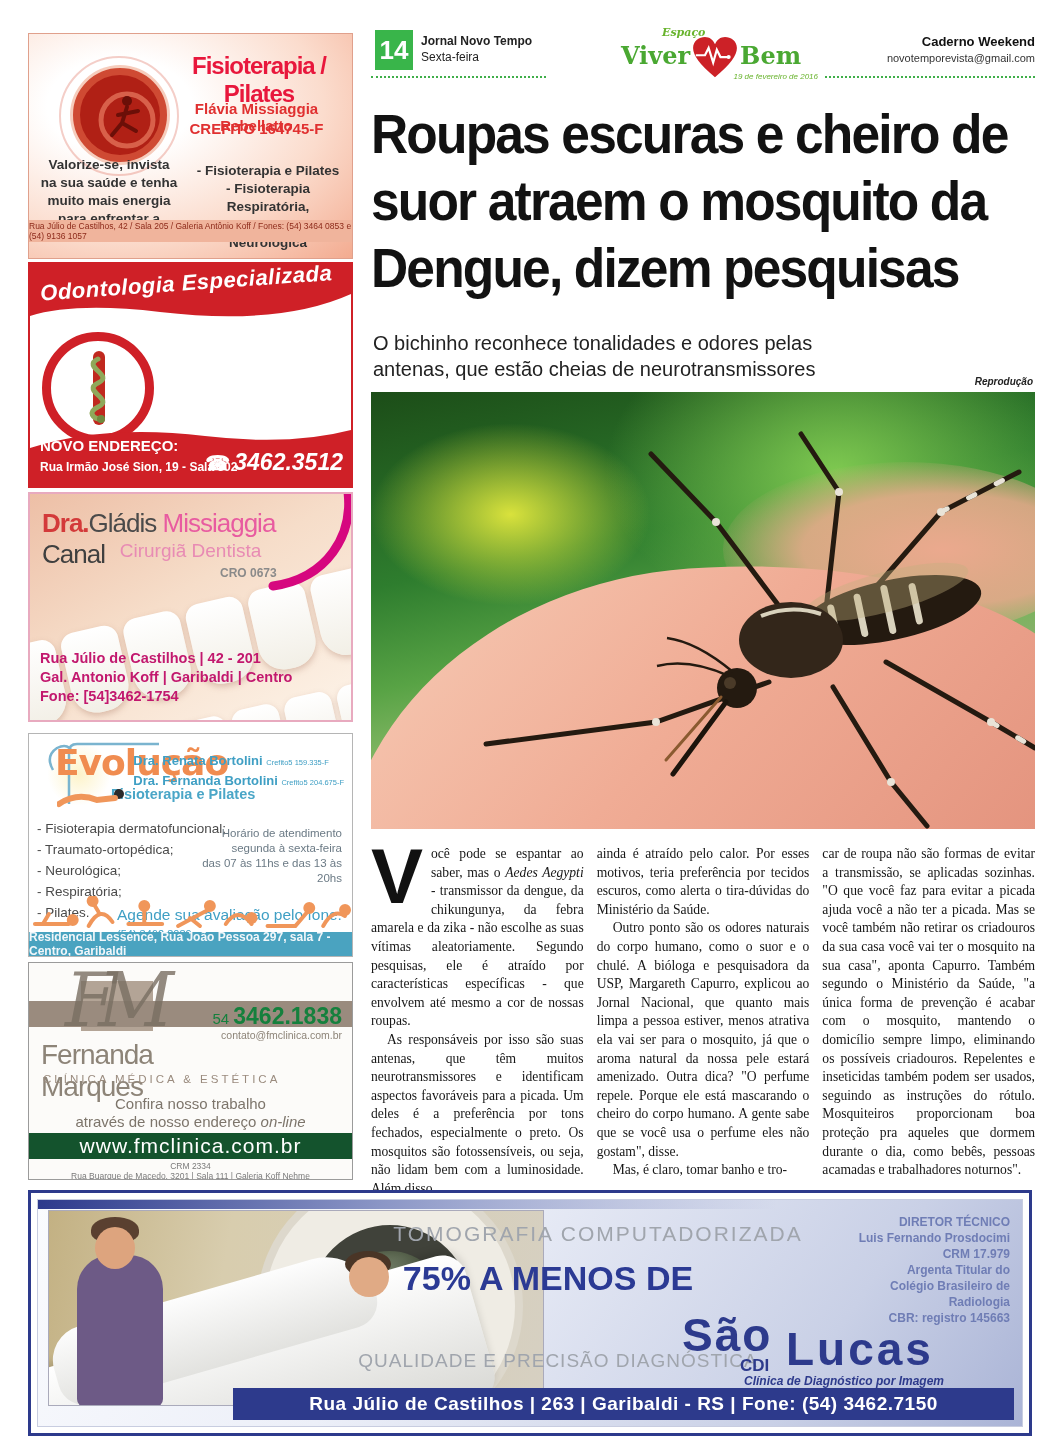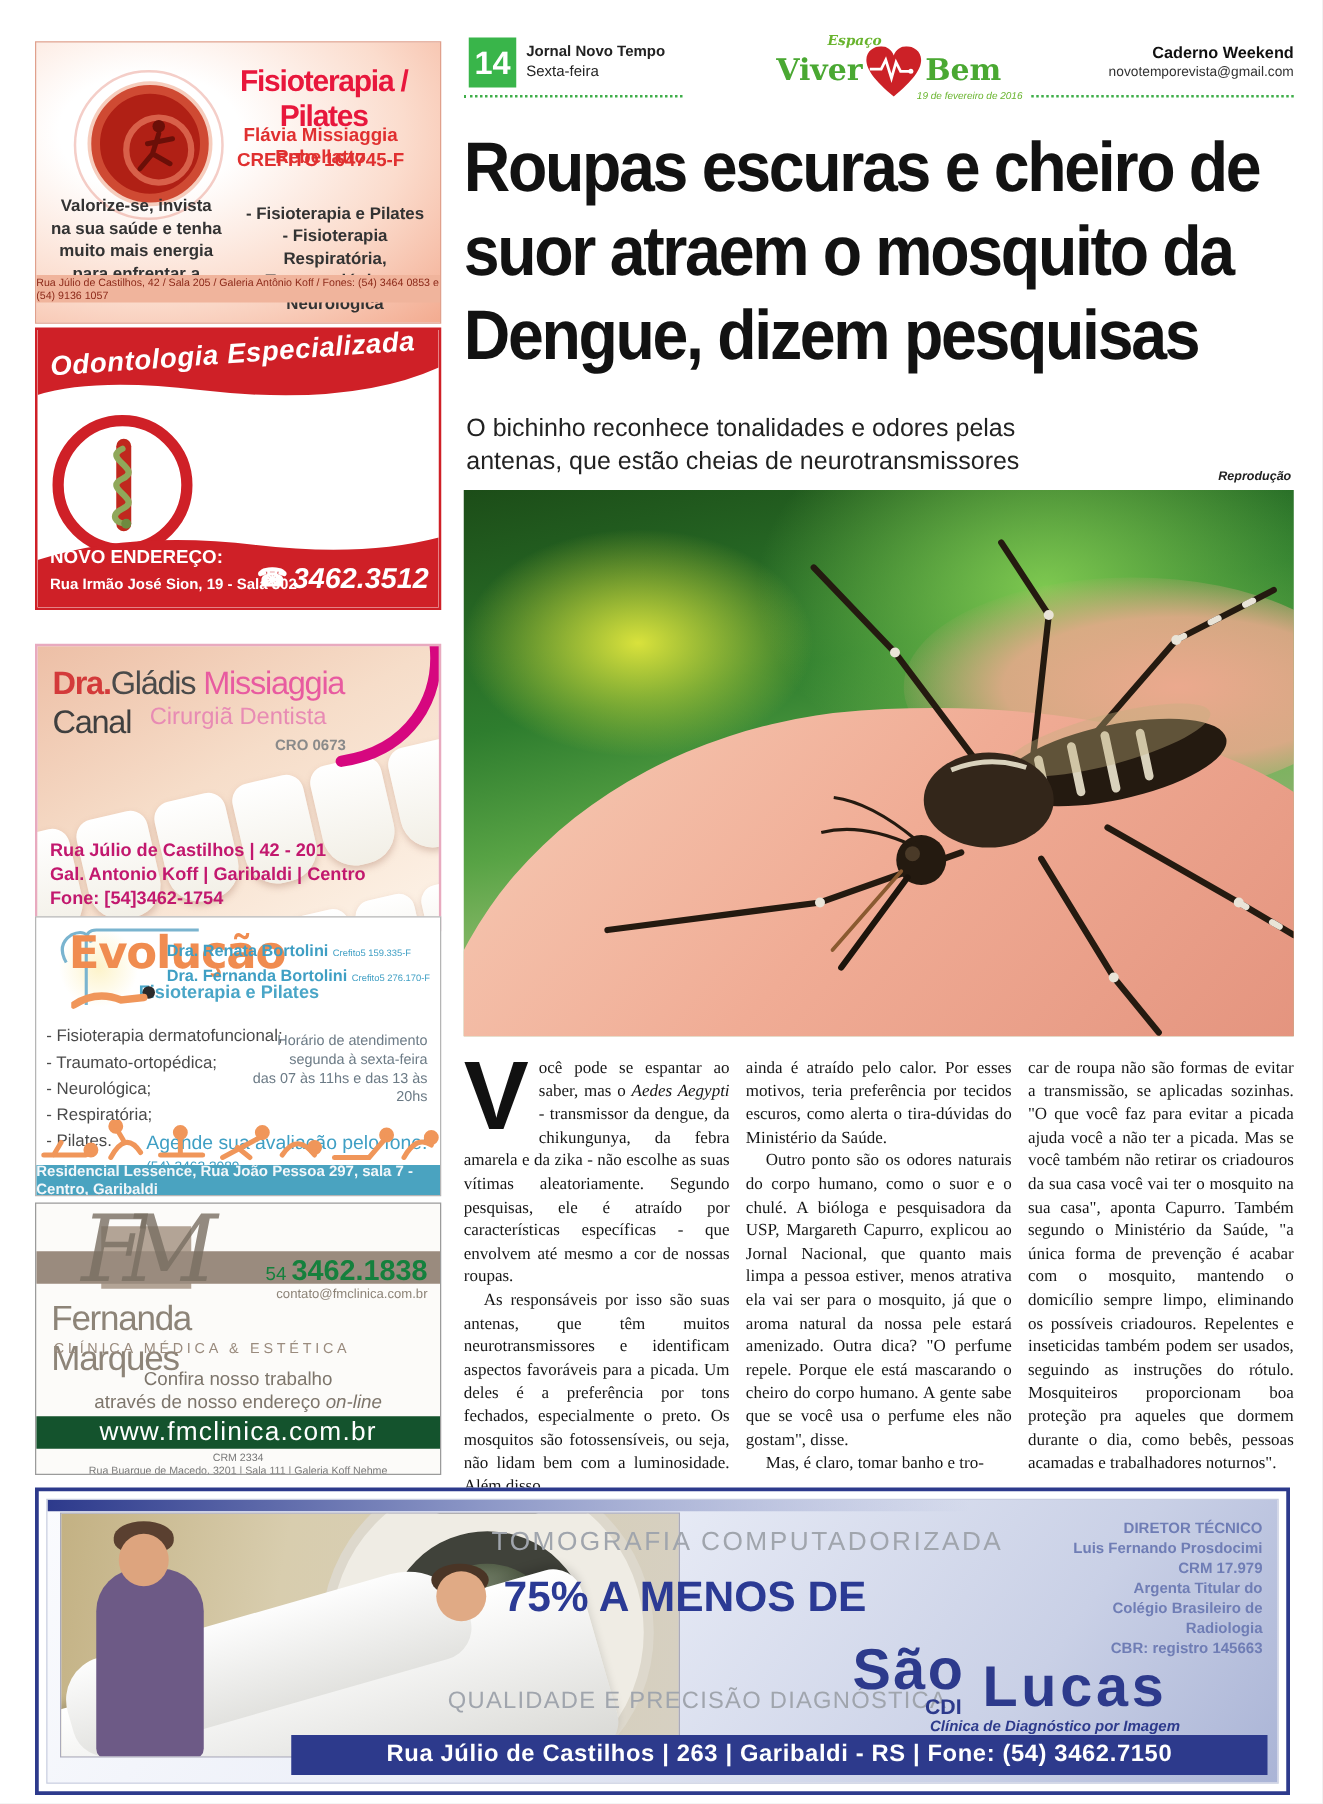--- a/index.html
+++ b/index.html
@@ -90,21 +90,21 @@
   #ad2 .cro{font-size:12.5px;color:#666;margin-bottom:8px;}
   #ad2 .bandbot{position:absolute;left:0;bottom:0;width:321px;height:62px;}
   #ad2 .ne1{position:absolute;left:10px;bottom:32px;color:#fff;font-weight:bold;font-size:15px;}
   #ad2 .ne2{position:absolute;left:10px;bottom:12px;color:#fff;font-weight:bold;font-size:12px;}
   #ad2 .ph{position:absolute;right:8px;bottom:10px;color:#fff;font-weight:bold;font-size:23px;
            font-style:italic;display:flex;align-items:center;gap:4px;}
   #ad2 .ph .ico{font-size:20px;font-style:normal;}
 
   
   #ad3{top:492px;height:230px;border:2px solid #e8aabf;
-       background:linear-gradient(150deg,#edbfa6 0%,#f6ddc9 45%,#fdf3e8 100%);margin-top:23px;}
+       background:linear-gradient(150deg,#edbfa6 0%,#f6ddc9 45%,#fdf3e8 100%);}
   #ad3 .teethrow{position:absolute;left:-30px;top:108px;width:420px;display:flex;gap:6px;
                  transform:rotate(-13deg);}
   #ad3 .tooth{width:58px;height:84px;background:linear-gradient(#ffffff,#f2efe6);
               border-radius:14px 14px 26px 26px;box-shadow:0 3px 6px rgba(160,110,90,.35);}
   #ad3 .teethrow2{position:absolute;left:150px;top:196px;width:300px;display:flex;gap:6px;
                   transform:rotate(-13deg);}
   #ad3 .tooth.sm{width:48px;height:64px;}
   #ad3 .swoosh{position:absolute;right:-2px;top:-4px;}
   #ad3 .title{position:absolute;left:12px;top:14px;width:300px;font-size:26px;letter-spacing:-1px;}
   #ad3 .dra{color:#d33a3a;font-weight:bold;}
@@ -376,21 +376,21 @@
       <path d="M30 64 V12 Q30 4 38 4 H120 M14 30 Q6 16 18 8 Q30 2 34 14" fill="none" stroke="#7ab4cf" stroke-width="2.5"></path>
     </svg>
     <div class="lw" data-name="logo-wordmark">Evolução</div>
     <div class="ls" data-name="logo-subtitle">Fisioterapia e Pilates</div>
     <svg class="fig" data-name="reclining-figure-icon" width="70" height="22" viewBox="0 0 70 22">
       <circle cx="62" cy="8" r="5" fill="#2b2b2b"></circle>
       <path d="M2 18 Q20 6 40 14 L58 12" fill="none" stroke="#f0965a" stroke-width="6" stroke-linecap="round"></path>
     </svg>
     <div class="docs" data-name="doctors-block">
       <div><span data-name="doctor1-name">Dra. Renata Bortolini</span> <span class="reg" data-name="doctor1-crefito">Crefito5 159.335-F</span></div>
-      <div><span data-name="doctor2-name">Dra. Fernanda Bortolini</span> <span class="reg" data-name="doctor2-crefito">Crefito5 276.170-F</span></div>
+      <div><span data-name="doctor2-name">Dra. Fernanda Bortolini</span> <span class="reg" data-name="doctor2-crefito">Crefito5 204.675-F</span></div>
     </div>
     <div class="svcs" data-name="services-list">
       <div data-name="service-item">- Fisioterapia dermatofuncional;</div>
       <div data-name="service-item">- Traumato-ortopédica;</div>
       <div data-name="service-item">- Neurológica;</div>
       <div data-name="service-item">- Respiratória;</div>
       <div data-name="service-item">- Pilates.</div>
     </div>
     <div class="hours" data-name="opening-hours">
       <span style="display:block" data-name="hours-line-1">Horário de atendimento</span>

